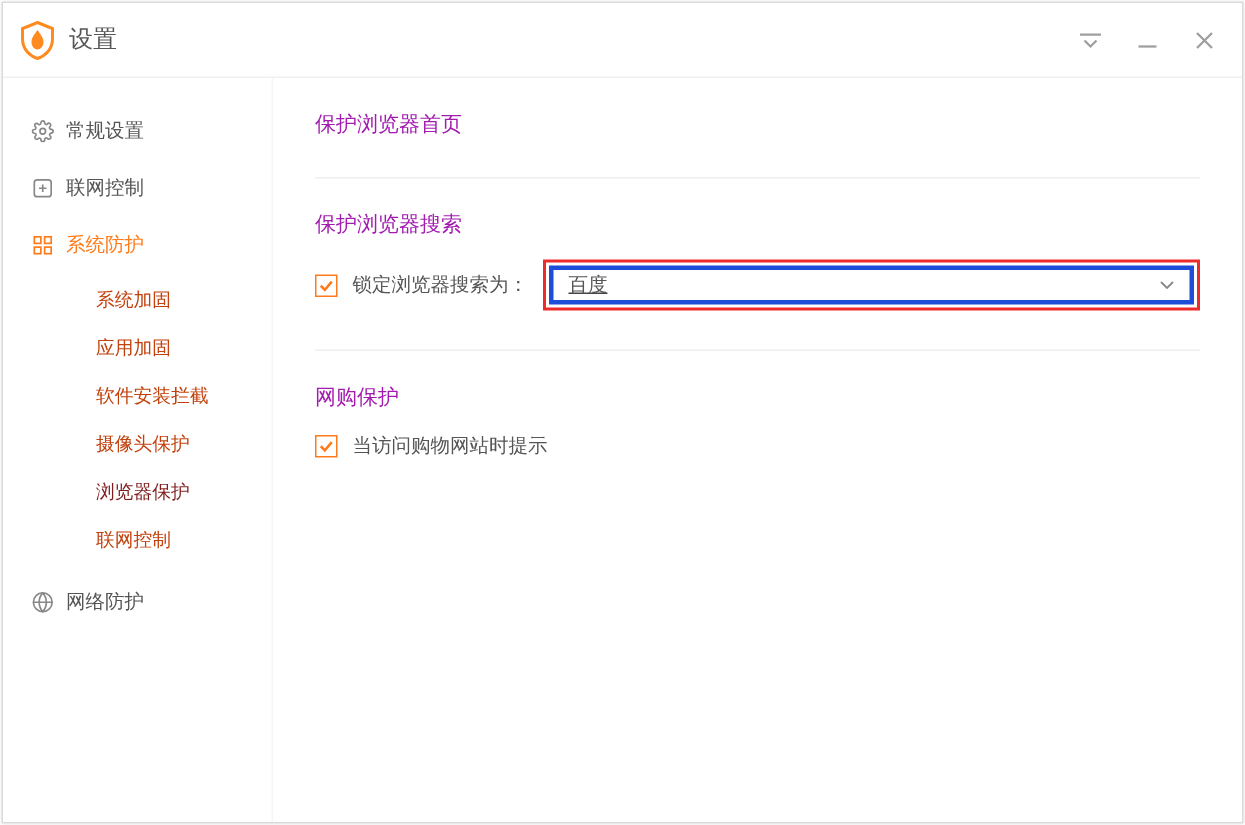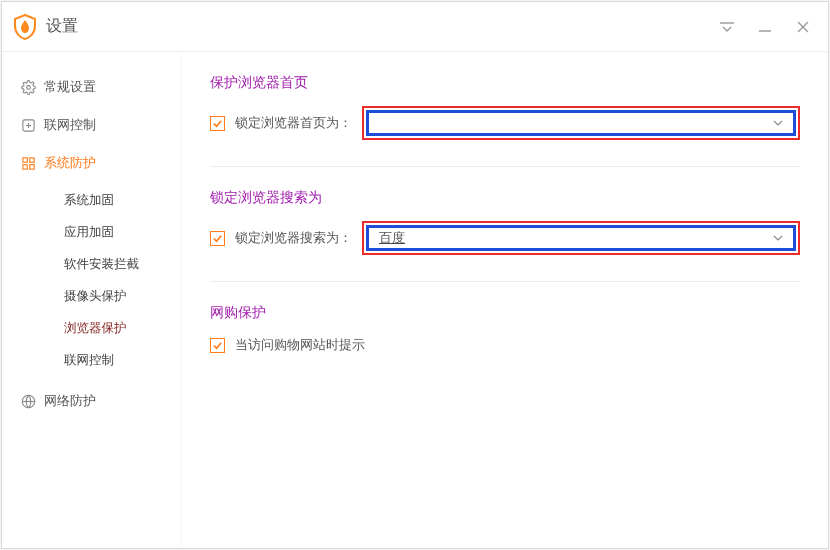--- a/index.html
+++ b/index.html
@@ -11,21 +11,21 @@
   .titlebar-spacer { flex: 1; }
   .win-ctrl { width: 26px; height: 26px; display: flex; align-items: center; justify-content: center; margin-left: 12px; cursor: pointer; color: #9e9e9e; }
   .win-ctrl svg { display: block; }
   .body { display: flex; height: calc(100% - 50px); }
   .sidebar { width: 180px; padding-top: 16px; border-right: 1px solid #f5f5f5; }
   .nav-item { display: flex; align-items: center; height: 38px; padding-left: 42px; color: #555; cursor: pointer; font-size: 13px; position: relative; }
   .nav-item .nav-icon { position: absolute; left: 18px; width: 16px; height: 16px; display: flex; align-items: center; justify-content: center; color: #888; }
   .nav-item.active { color: #ff7b1a; }
   .nav-item.active .nav-icon { color: #ff7b1a; }
   .sub-list { padding: 2px 0 6px 0; }
-  .sub-item { display: flex; align-items: center; height: 32px; padding-left: 62px; color: #404040; font-size: 12.5px; cursor: pointer; }
+  .sub-item { display: flex; align-items: center; height: 32px; padding-left: 62px; color: #c2410c; font-size: 12.5px; cursor: pointer; }
   .sub-item.active { color: #7f1d1d; }
   .content { flex: 1; padding: 22px 28px 0 28px; overflow: auto; }
   .section { margin-bottom: 26px; }
   .section-title { font-size: 14px; color: #a21caf; margin-bottom: 14px; }
   .row { display: flex; align-items: center; margin-bottom: 10px; }
   .checkbox { width: 15px; height: 15px; border: 1px solid #ff7b1a; display: flex; align-items: center; justify-content: center; margin-right: 10px; cursor: pointer; flex-shrink: 0; }
   .checkbox svg { display: block; }
   .row-label { font-size: 13px; color: #555; margin-right: 10px; white-space: nowrap; }
   .select-wrap { flex: 1; border: 2px solid #ee2b2b; height: 34px; display: flex; align-items: center; padding: 2px; }
   .select-inner { flex: 1; height: 100%; border: 3px solid #1d4ed8; display: flex; align-items: center; justify-content: space-between; padding: 0 10px; cursor: pointer; background: #fff; text-decoration: underline; }
@@ -135,44 +135,26 @@
         <span>网络防护</span>
       </div>
 
 
     </div>
 
     <div class="content">
 
       <div class="section">
         <div class="section-title">保护浏览器首页</div>
-        <div class="row">
-          <span class="checkbox">
-            <svg width="11" height="11" viewBox="0 0 12 12">
-                <polyline points="2,6 5,9 10,3" fill="none" stroke="#ff7b1a" stroke-width="1.8"></polyline>
-              </svg>
-          </span>
-          <span class="row-label">锁定浏览器首页为：</span>
-          <div class="select-wrap">
-            <div class="select-inner">
-              <span class="select-value"></span>
-              <span class="chevron">
-                <svg width="10" height="6" viewBox="0 0 10 6">
-                    <polyline points="1,1 5,5 9,1" fill="none" stroke="#888" stroke-width="1.2"></polyline>
-                  </svg>
-              </span>
-            </div>
-          </div>
-        </div>
       </div>
 
       <div class="divider"></div>
 
       <div class="section">
-        <div class="section-title">锁定浏览器搜索为</div>
+        <div class="section-title">保护浏览器搜索</div>
         <div class="row">
           <span class="checkbox">
             <svg width="11" height="11" viewBox="0 0 12 12">
                 <polyline points="2,6 5,9 10,3" fill="none" stroke="#ff7b1a" stroke-width="1.8"></polyline>
               </svg>
           </span>
           <span class="row-label">锁定浏览器搜索为：</span>
           <div class="select-wrap">
             <div class="select-inner">
               <span class="select-value">百度</span>

